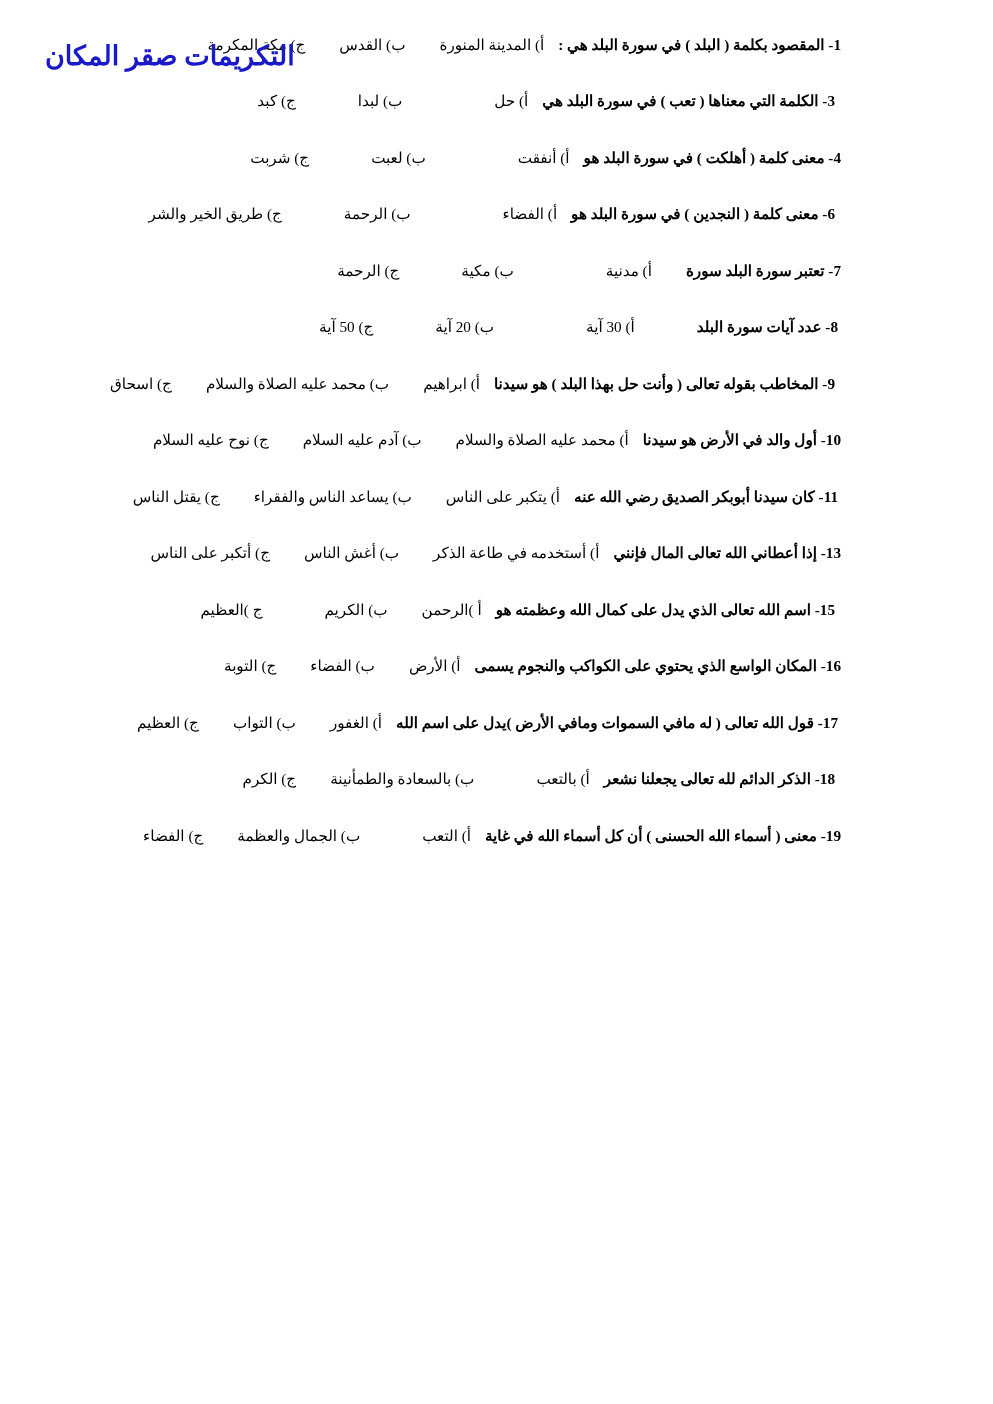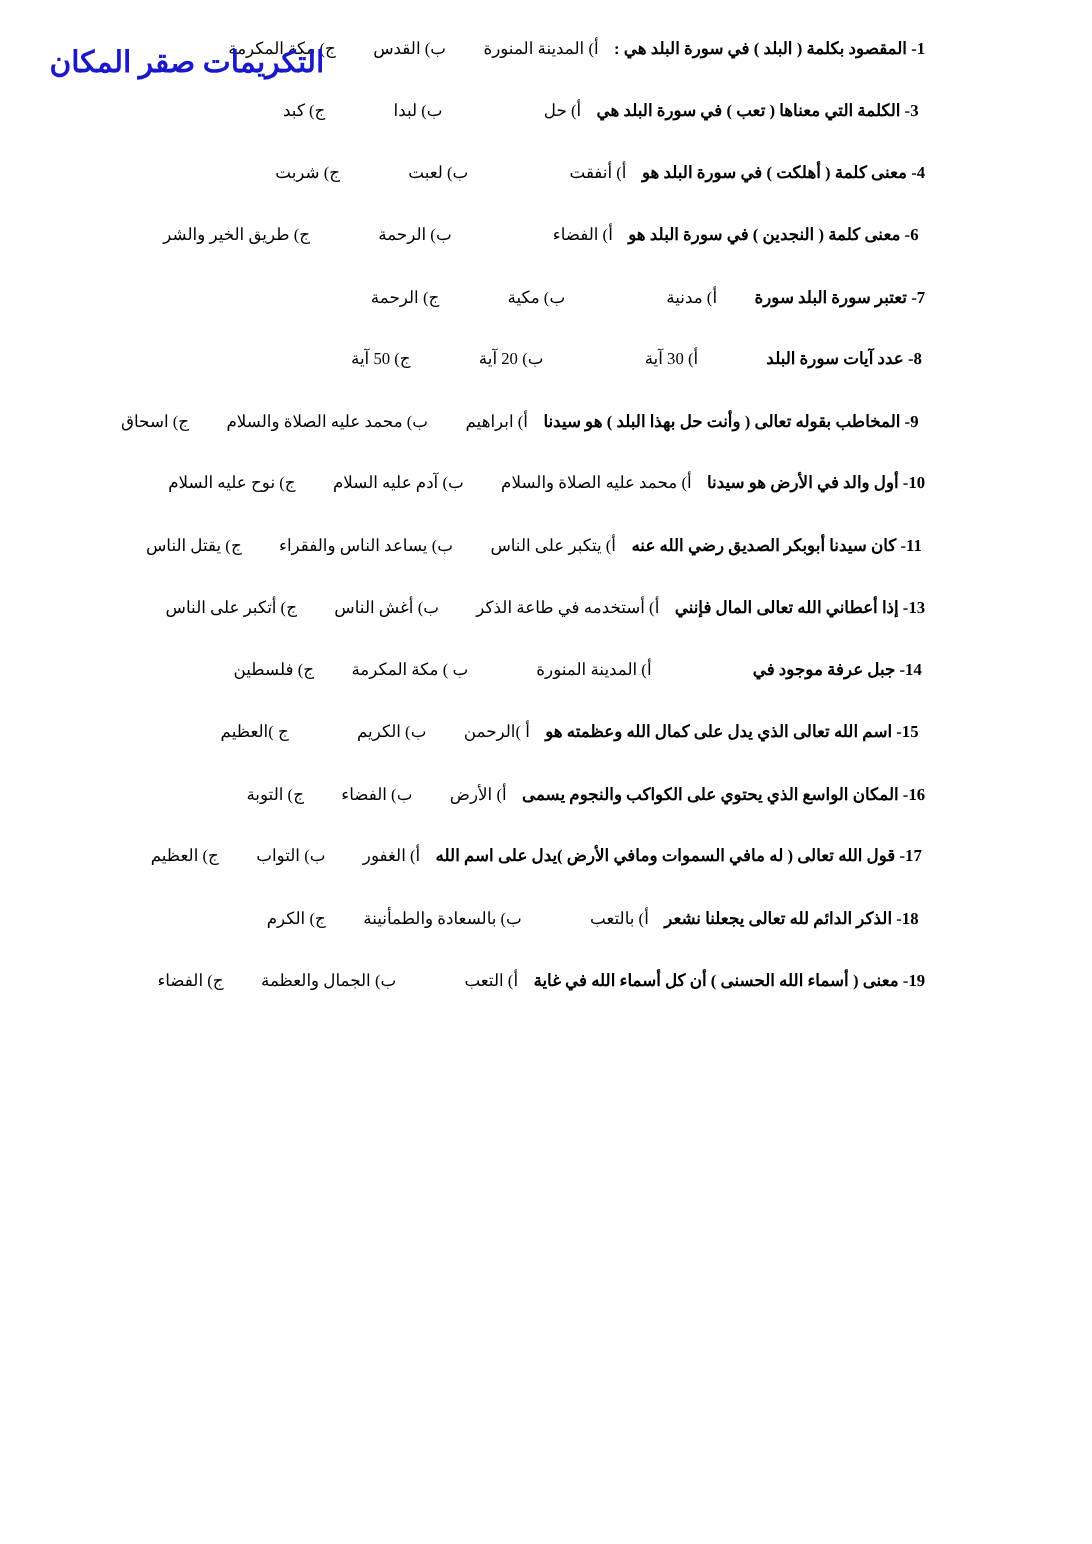--- a/index.html
+++ b/index.html
@@ -89,21 +89,20 @@
       <div class="q-row ind-0"><span class="q-stem">1-</span> <span class="q-stem">المقصود بكلمة ( البلد ) في سورة البلد هي :</span><span class="gap-s"></span><span class="q-opt">أ) المدينة المنورة</span><span class="gap-m"></span><span class="q-opt">ب) القدس</span><span class="gap-m"></span><span class="q-opt">ج) مكة المكرمة</span></div>
       <div class="q-row ind-2"><span class="q-stem">3-</span> <span class="q-stem">الكلمة التي معناها ( تعب ) في سورة البلد هي</span><span class="gap-s"></span><span class="q-opt">أ) حل</span><span class="gap-xl"></span><span class="q-opt">ب) لبدا</span><span class="gap-l"></span><span class="q-opt">ج) كبد</span></div>
       <div class="q-row ind-0"><span class="q-stem">4-</span> <span class="q-stem">معنى كلمة ( أهلكت ) في سورة البلد هو</span><span class="gap-s"></span><span class="q-opt">أ) أنفقت</span><span class="gap-xl"></span><span class="q-opt">ب) لعبت</span><span class="gap-l"></span><span class="q-opt">ج) شربت</span></div>
       <div class="q-row ind-2"><span class="q-stem">6-</span> <span class="q-stem">معنى كلمة ( النجدين ) في سورة البلد هو</span><span class="gap-s"></span><span class="q-opt">أ) الفضاء</span><span class="gap-xl"></span><span class="q-opt">ب) الرحمة</span><span class="gap-l"></span><span class="q-opt">ج) طريق الخير والشر</span></div>
       <div class="q-row ind-0"><span class="q-stem">7-</span> <span class="q-stem">تعتبر سورة البلد سورة</span><span class="gap-m"></span><span class="q-opt">أ) مدنية</span><span class="gap-xl"></span><span class="q-opt">ب) مكية</span><span class="gap-l"></span><span class="q-opt">ج) الرحمة</span></div>
       <div class="q-row ind-1"><span class="q-stem">8-</span> <span class="q-stem">عدد آيات سورة البلد</span><span class="gap-l"></span><span class="q-opt">أ) 30 آية</span><span class="gap-xl"></span><span class="q-opt">ب) 20  آية</span><span class="gap-l"></span><span class="q-opt">ج) 50 آية</span></div>
       <div class="q-row ind-2"><span class="q-stem">9-</span> <span class="q-stem">المخاطب بقوله تعالى ( وأنت حل بهذا البلد ) هو سيدنا</span><span class="gap-s"></span><span class="q-opt">أ) ابراهيم</span><span class="gap-m"></span><span class="q-opt">ب) محمد عليه الصلاة والسلام</span><span class="gap-m"></span><span class="q-opt">ج) اسحاق</span></div>
       <div class="q-row ind-0"><span class="q-stem">10-</span> <span class="q-stem">أول والد في الأرض هو سيدنا</span><span class="gap-s"></span><span class="q-opt">أ) محمد عليه الصلاة والسلام</span><span class="gap-m"></span><span class="q-opt">ب) آدم عليه السلام</span><span class="gap-m"></span><span class="q-opt">ج) نوح عليه السلام</span></div>
       <div class="q-row ind-1"><span class="q-stem">11-</span> <span class="q-stem">كان سيدنا أبوبكر الصديق رضي الله عنه</span><span class="gap-s"></span><span class="q-opt">أ) يتكبر على الناس</span><span class="gap-m"></span><span class="q-opt">ب) يساعد الناس والفقراء</span><span class="gap-m"></span><span class="q-opt">ج) يقتل الناس</span></div>
       <div class="q-row ind-0"><span class="q-stem">13-</span> <span class="q-stem">إذا أعطاني الله تعالى المال فإنني</span><span class="gap-s"></span><span class="q-opt">أ) أستخدمه في طاعة الذكر</span><span class="gap-m"></span><span class="q-opt">ب) أغش الناس</span><span class="gap-m"></span><span class="q-opt">ج) أتكبر على الناس</span></div>
-      <div class="q-row ind-1"><span class="q-stem">14-</span> <span class="q-stem">جبل عرفة  موجود في</span><span class="gap-xl"></span><span class="q-opt">أ) المدينة المنورة</span><span class="gap-l"></span><span class="q-opt">ب ) مكة المكرمة</span><span class="gap-m"></span><span class="q-opt">ج) فلسطين</span></div>
       <div class="q-row ind-2"><span class="q-stem">15-</span> <span class="q-stem">اسم الله تعالى الذي يدل على كمال الله وعظمته  هو</span><span class="gap-s"></span><span class="q-opt">أ )الرحمن</span><span class="gap-m"></span><span class="q-opt">ب) الكريم</span><span class="gap-l"></span><span class="q-opt">ج )العظيم</span></div>
       <div class="q-row ind-0"><span class="q-stem">16-</span> <span class="q-stem">المكان الواسع الذي يحتوي على الكواكب والنجوم  يسمى</span><span class="gap-s"></span><span class="q-opt">أ) الأرض</span><span class="gap-m"></span><span class="q-opt">ب) الفضاء</span><span class="gap-m"></span><span class="q-opt">ج) التوبة</span></div>
       <div class="q-row ind-1"><span class="q-stem">17-</span> <span class="q-stem">قول الله تعالى ( له مافي السموات ومافي الأرض )يدل على اسم الله</span><span class="gap-s"></span><span class="q-opt">أ) الغفور</span><span class="gap-m"></span><span class="q-opt">ب) التواب</span><span class="gap-m"></span><span class="q-opt">ج) العظيم</span></div>
       <div class="q-row ind-2"><span class="q-stem">18-</span> <span class="q-stem">الذكر الدائم لله تعالى يجعلنا نشعر</span><span class="gap-s"></span><span class="q-opt">أ) بالتعب</span><span class="gap-l"></span><span class="q-opt">ب) بالسعادة والطمأنينة</span><span class="gap-m"></span><span class="q-opt">ج) الكرم</span></div>
       <div class="q-row ind-0"><span class="q-stem">19-</span> <span class="q-stem">معنى ( أسماء الله الحسنى ) أن كل أسماء الله في غاية</span><span class="gap-s"></span><span class="q-opt">أ) التعب</span><span class="gap-l"></span><span class="q-opt">ب) الجمال والعظمة</span><span class="gap-m"></span><span class="q-opt">ج) الفضاء</span></div>
     </div>
 
 </div>
 
 </body></html>

